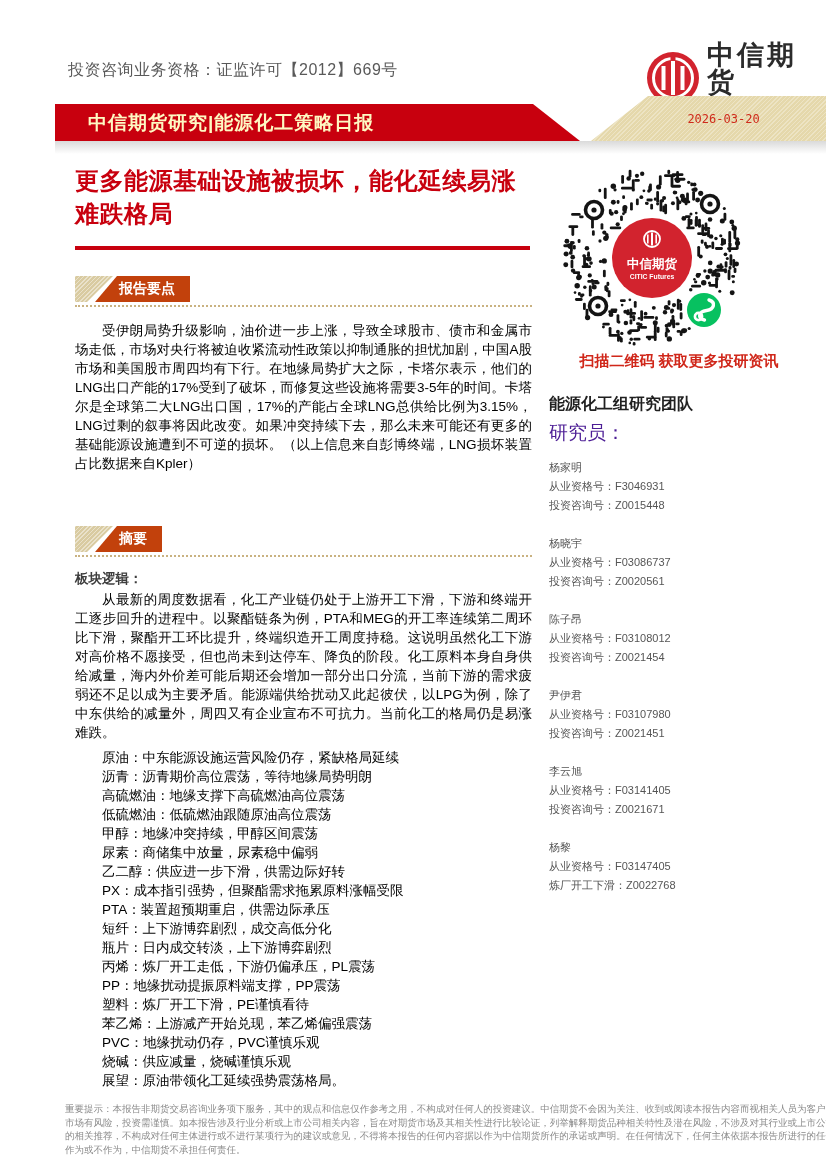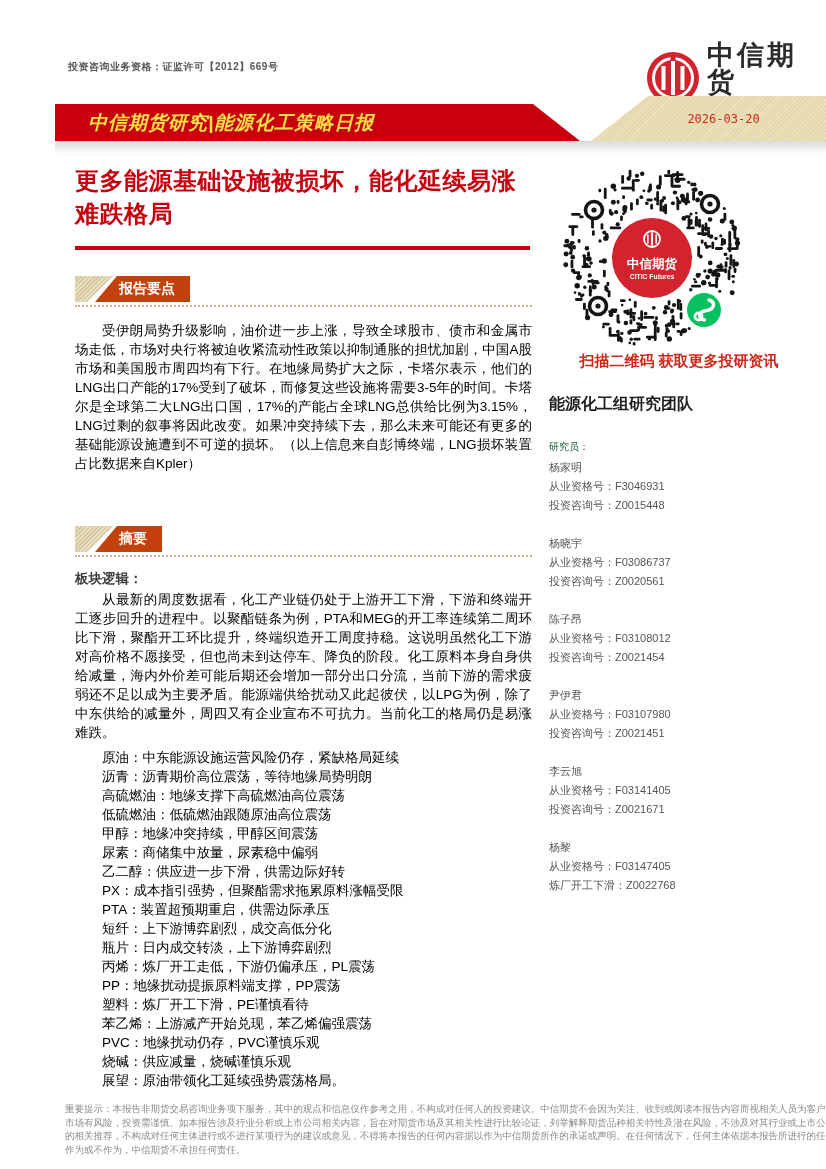--- a/index.html
+++ b/index.html
@@ -1,31 +1,31 @@
 <!DOCTYPE html>
 <html><head>
 <meta charset="utf-8">
 <style>
   html,body{margin:0;padding:0;background:#fff;}
   .page{position:relative;width:826px;height:1169px;background:#fff;overflow:hidden;
         font-family:"Liberation Sans","DejaVu Sans",sans-serif;}
 
   
-  .header-meta{position:absolute;left:68px;top:60px;font-size:10px;color:#595959;letter-spacing:.5px;font-weight:bold;}
+  .header-meta{position:absolute;left:68px;top:60px;font-size:16px;color:#595959;letter-spacing:.5px;}
   .logo{position:absolute;left:646px;top:42px;display:flex;align-items:center;}
   .logo-mark{width:54px;height:54px;flex:0 0 auto;}
   .logo-text{margin-left:7px;line-height:1;}
   .logo-cn{font-size:27px;font-weight:bold;color:#2b2b2b;letter-spacing:3px;}
   .logo-en{font-size:14px;font-weight:bold;color:#3a3a3a;margin-top:4px;letter-spacing:.4px;}
 
   
   .banner-red{position:absolute;left:55px;top:104px;width:525px;height:37px;background:#c8000e;
       clip-path:polygon(0 0,calc(100% - 47px) 0,100% 100%,0 100%);
-      color:#fde047;font-size:19px;font-weight:bold;line-height:37px;padding-left:33px;box-sizing:border-box;
-      letter-spacing:1px;font-style:italic;}
+      color:#fef9c3;font-size:19px;font-weight:bold;line-height:37px;padding-left:33px;box-sizing:border-box;
+      letter-spacing:1px;}
   .banner-tan{position:absolute;left:591px;top:96px;width:235px;height:45px;background:#e5d8ab;
       clip-path:polygon(57px 0,100% 0,100% 100%,0 100%);
       background-image:repeating-linear-gradient(135deg,rgba(255,255,255,.30) 0 1px,transparent 1px 3px);}
   .banner-date{position:absolute;left:0;top:0;width:100%;height:100%;display:flex;align-items:center;justify-content:center;
       padding-left:30px;box-sizing:border-box;color:#cf2a1b;font-size:12px;
       font-family:"DejaVu Sans Mono","Liberation Mono",monospace;}
   .banner-shadow{position:absolute;left:55px;top:141px;width:771px;height:13px;
       background:linear-gradient(#c6c6c6,rgba(255,255,255,0));opacity:.65;}
 
   
@@ -46,21 +46,21 @@
       text-align:justify;}
   .indent{text-indent:2em;}
   .logic-label{position:absolute;left:75px;top:570px;font-size:13.5px;font-weight:bold;color:#3d3d3d;}
   .list-line{text-indent:2em;white-space:nowrap;}
 
   
   .qr-wrap{position:absolute;left:562px;top:166px;width:190px;height:190px;}
   .qr-caption{position:absolute;left:548px;top:352px;width:262px;text-align:center;
       color:#d0271a;font-size:15px;font-weight:bold;}
   .team-title{position:absolute;left:549px;top:394px;font-size:16px;font-weight:bold;color:#1f1f1f;}
-  .team-role{position:absolute;left:549px;top:440px;font-size:10px;color:#14532d;}
+  .team-role{position:absolute;left:549px;top:420px;font-size:19px;color:#4c1d95;}
   .team-list{position:absolute;left:549px;top:458px;font-size:11px;color:#555;line-height:19px;}
   .member{margin-bottom:19px;}
 
   
   .footer{position:absolute;left:45px;top:1102px;width:770px;font-size:9.5px;line-height:13.5px;
       color:#8a8a8a;text-align:justify;margin-left:20px;}
 </style>
 </head>
 <body>
 

